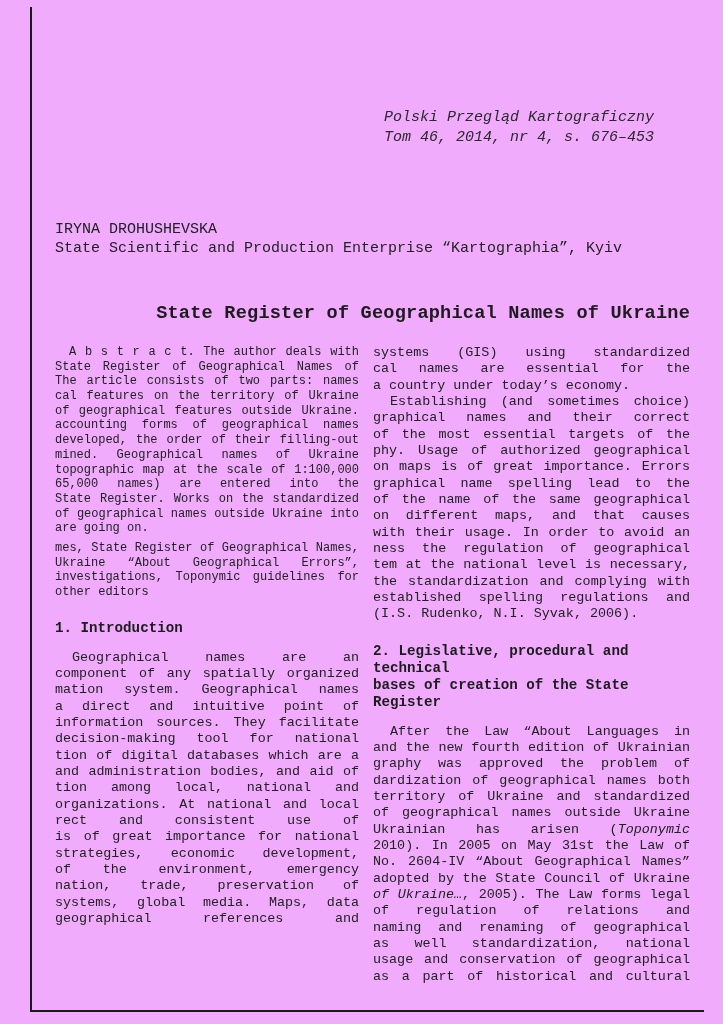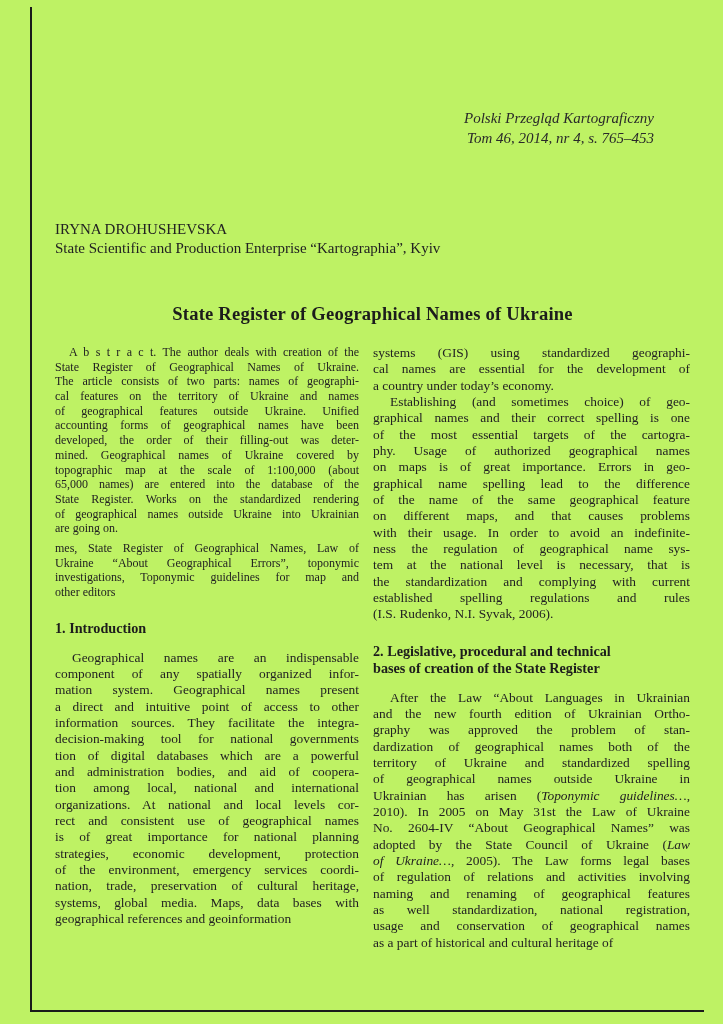--- a/index.html
+++ b/index.html
@@ -1,27 +1,27 @@
 <!DOCTYPE html>
 <html><head>
 <meta charset="utf-8">
 <style>
   html,body { margin:0; padding:0; background:#ffffff; }
   .page {
-    position:relative; width:723px; height:1024px; background:#bef264;
-    font-family:Liberation Serif, serif; color:#222222; overflow:hidden;
+    position:relative; width:723px; height:1024px; background:#f0abfc;
+    font-family:Liberation Mono, monospace; color:#222222; overflow:hidden;
   }
   
   .scan-border-left   { position:absolute; left:30px; top:7px;    width:2px;  height:1005px; background:#1a1a1a; }
   .scan-border-bottom { position:absolute; left:30px; top:1010px; width:674px; height:2px;   background:#1a1a1a; }
 
   .journal { position:absolute; top:108px; right:69px; text-align:right;
              font-style:italic; font-size:15px; line-height:20px; color:#2a2a2a; }
   .author  { position:absolute; top:220px; left:55px; font-size:15px; line-height:19.3px; color:#222; }
-  .title   { position:absolute; top:303px; left:55px; width:635px; text-align:center;
+  .title   { position:absolute; top:303px; left:55px; width:635px; text-align:right;
              font-size:18.6px; font-weight:bold; color:#1c1c1c; letter-spacing:0.2px; }
 
   .col { position:absolute; top:345px; }
   .col-left  { left:55px;  width:304px; }
   .col-right { left:373px; width:317px; }
 
   .para { margin:0; }
   .para.abstract { font-size:12px; }
   .para.abstract .line { line-height:14.7px; height:14.7px; }
   .para.abstract .line.first { padding-left:14px; }
@@ -39,21 +39,21 @@
 </style>
 </head>
 <body>
 
 <div class="page">
   <div class="scan-border-left"></div>
   <div class="scan-border-bottom"></div>
 
   <div class="journal">
     <div>Polski Przegląd Kartograficzny</div>
-    <div>Tom 46, 2014, nr 4, s. 765–453</div>
+    <div>Tom 46, 2014, nr 4, s. 676–453</div>
   </div>
 
   <div class="author">
     <div>IRYNA DROHUSHEVSKA</div>
     <div>State Scientific and Production Enterprise “Kartographia”, Kyiv</div>
   </div>
 
   <h1 class="title" style="margin:0;">State Register of Geographical Names of Ukraine</h1>
 
   <div class="col col-left">

